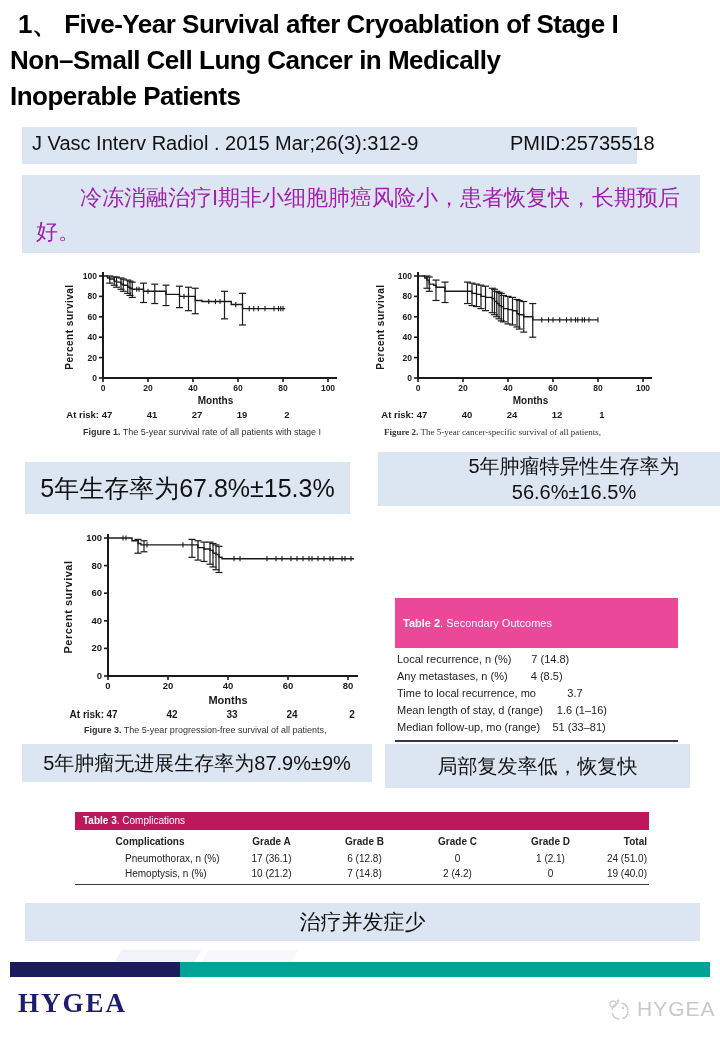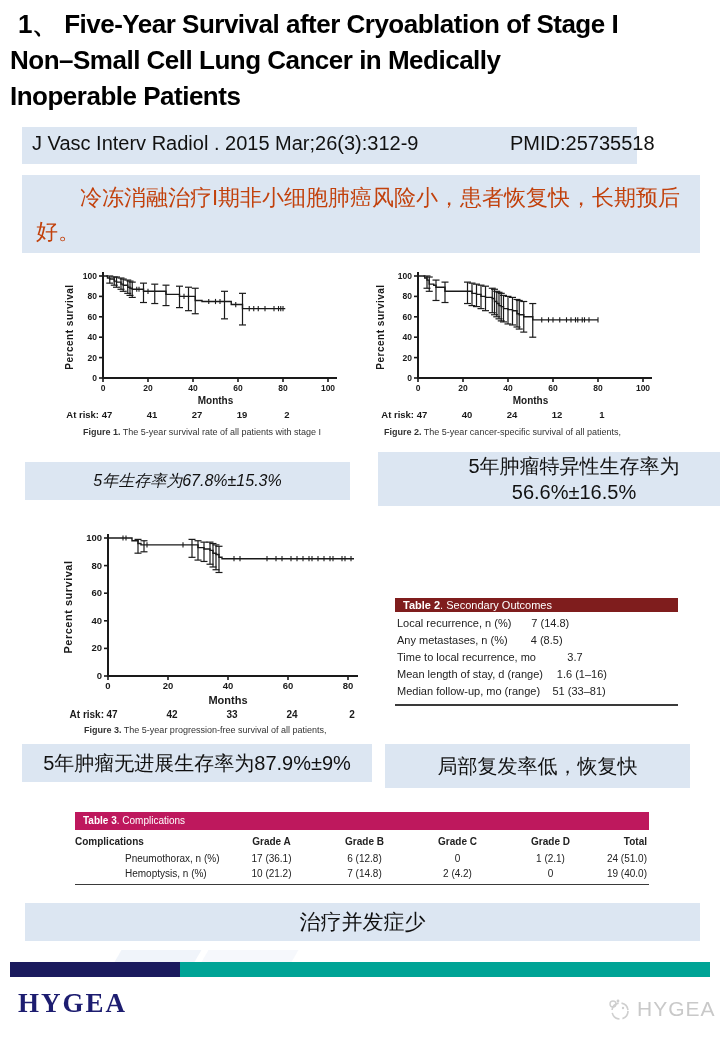--- a/index.html
+++ b/index.html
@@ -12,61 +12,61 @@
   .title .t0{padding-left:8px;}
 
   
   .citebar{position:absolute;left:22px;top:127px;width:615px;height:37px;background:#dce6f2;
            font-size:20px;color:#111;}
   .citebar .cite{position:absolute;left:10px;top:5px;}
   .citebar .pmid{position:absolute;left:488px;top:5px;}
 
   
   .summary{position:absolute;left:22px;top:175px;width:678px;height:78px;background:#dce6f2;
-           font-size:22px;color:#c2410c;line-height:34px;box-sizing:border-box;padding:6px 14px 0 14px;}
+           font-size:22px;color:#a21caf;line-height:34px;box-sizing:border-box;padding:6px 14px 0 14px;}
   .summary p{margin:0;text-indent:2em;}
 
   
   .fig{position:absolute;}
   .fig .cap{font-size:9px;color:#333;margin-top:1px;white-space:nowrap;}
   .fig .cap b{font-weight:bold;}
   #fig1{left:63px;top:266px;width:302px;}
   #fig1 .cap{padding-left:20px;}
   #fig2{left:374px;top:266px;width:306px;}
-  #fig2 .cap{padding-left:10px;}
+  #fig2 .cap{padding-left:10px;font-family:Liberation Serif, serif;}
   #fig3{left:62px;top:526px;width:322px;}
   #fig3 .cap{padding-left:22px;}
   svg text{font-family:"Liberation Sans", sans-serif;fill:#1a1a1a;}
 
   
   .callout{position:absolute;background:#dce6f2;color:#111;text-align:center;
            display:flex;align-items:center;justify-content:center;flex-direction:column;}
-  #co-fig1{left:25px;top:462px;width:325px;height:38px;font-size:16px;font-style:italic;}
+  #co-fig1{left:25px;top:462px;width:325px;height:52px;font-size:25px;}
   #co-fig2{left:378px;top:452px;width:312px;height:54px;font-size:20px;line-height:26px;padding-left:40px;}
   #co-fig3{left:22px;top:744px;width:350px;height:38px;font-size:20px;}
   #co-t2{left:385px;top:744px;width:305px;height:44px;font-size:20px;}
   #co-bottom{left:25px;top:903px;width:675px;height:38px;font-size:21px;}
 
   
   #table2{position:absolute;left:395px;top:598px;width:283px;font-size:11px;color:#222;}
-  #table2 .thead{background:#7f1d1d;color:#fff;padding:0 8px;height:14px;line-height:14px;}
+  #table2 .thead{background:#ec4899;color:#fff;padding:18px 8px;height:14px;line-height:14px;}
   #table2 .thead b{font-weight:bold;}
   #table2 .tbody{border-bottom:2px solid #3a3a3a;padding:3px 0 4px 0;}
   #table2 .trow{display:flex;justify-content:flex-start;height:17px;line-height:17px;}
   #table2 .trow .lab{padding-left:2px;}
   #table2 .trow .val{width:78px;text-align:center;}
 
   
   #table3{position:absolute;left:75px;top:812px;width:574px;font-size:10px;color:#222;}
   #table3 .thead{background:#be185d;color:#fff;padding:3px 8px;height:12px;line-height:12px;}
   #table3 .grid{display:grid;grid-template-columns:150px 93px 93px 93px 93px 1fr;}
   #table3 .hrow{font-weight:bold;padding-top:4px;padding-bottom:2px;}
   #table3 .cell{height:15px;line-height:15px;}
   #table3 .c0{text-align:left;padding-left:2px;margin-left:48px;}
-  #table3 .h0{}
+  #table3 .h0{text-align:center;}
   #table3 .cm{text-align:center;}
   #table3 .cr{text-align:right;padding-right:2px;}
   #table3 .tbody{border-bottom:1.5px solid #3a3a3a;padding-bottom:3px;}
 
   
   .deco{position:absolute;background:#e8eef8;opacity:0.65;}
   #deco1{left:118px;top:950px;width:80px;height:12px;transform:skewX(-30deg);}
   #deco2{left:205px;top:950px;width:90px;height:12px;transform:skewX(-30deg);opacity:0.4;}
   #bar-navy{position:absolute;left:10px;top:962px;width:170px;height:15px;background:#1b1b5e;}
   #bar-teal{position:absolute;left:180px;top:962px;width:530px;height:15px;background:#00a496;}

